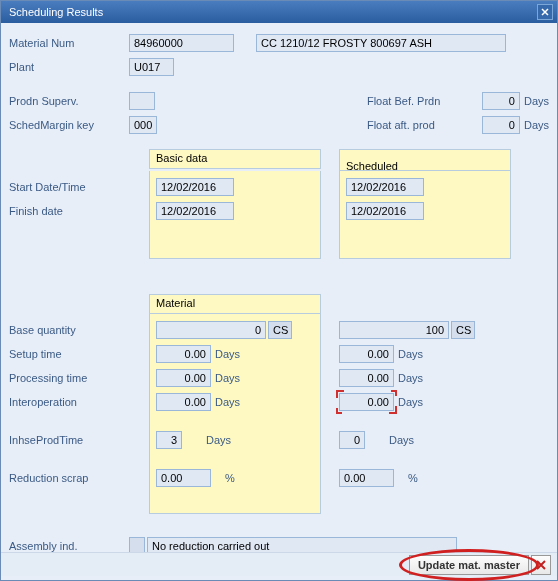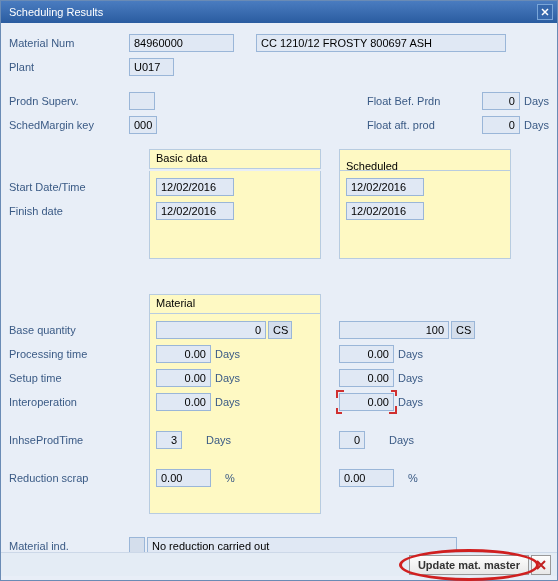--- a/index.html
+++ b/index.html
@@ -119,24 +119,24 @@
       <div class="section" style="width:172px; height:20px; padding:2px 6px;margin-top:25px;">
         <span>Material</span>
       </div>
     </div>
     <div style="display:flex; align-items:flex-start;">
       <div style="width:140px; padding-top:6px;">
         <div class="field-row">
             <span class="label">Base quantity</span>
           </div>
         <div class="field-row">
+            <span class="label">Setup time</span>
+          </div>
+        <div class="field-row">
             <span class="label">Processing time</span>
-          </div>
-        <div class="field-row">
-            <span class="label">Setup time</span>
           </div>
         <div class="field-row">
             <span class="label">Interoperation</span>
           </div>
         <div style="height:14px"></div>
         <div class="field-row">
             <span class="label">InhseProdTime</span>
           </div>
         <div style="height:14px"></div>
         <div class="field-row">
@@ -197,21 +197,21 @@
           <div style="height:14px"></div>
           <div class="field-row">
               <span class="input-ro" style="width:55px">0.00</span>
               <span class="after-unit" style="margin-left:14px">%</span>
             </div>
         </div>
       </div>
     </div>
     <div style="height:22px"></div>
     <div class="field-row">
-      <span class="label">Material ind.</span>
+      <span class="label">Assembly ind.</span>
       <span class="input-ro" style="width:16px;background:#d4deec;"></span>
       <span class="input-ro" style="width:310px;margin-left:2px;">No reduction carried out</span>
     </div>
     <div class="footer">
       <span class="btn-highlight">
         <span class="btn">Update mat. master</span>
         <span class="btn-oval"></span>
       </span>
       <span class="btn btn-x">
         <svg width="10" height="10" viewBox="0 0 10 10">

